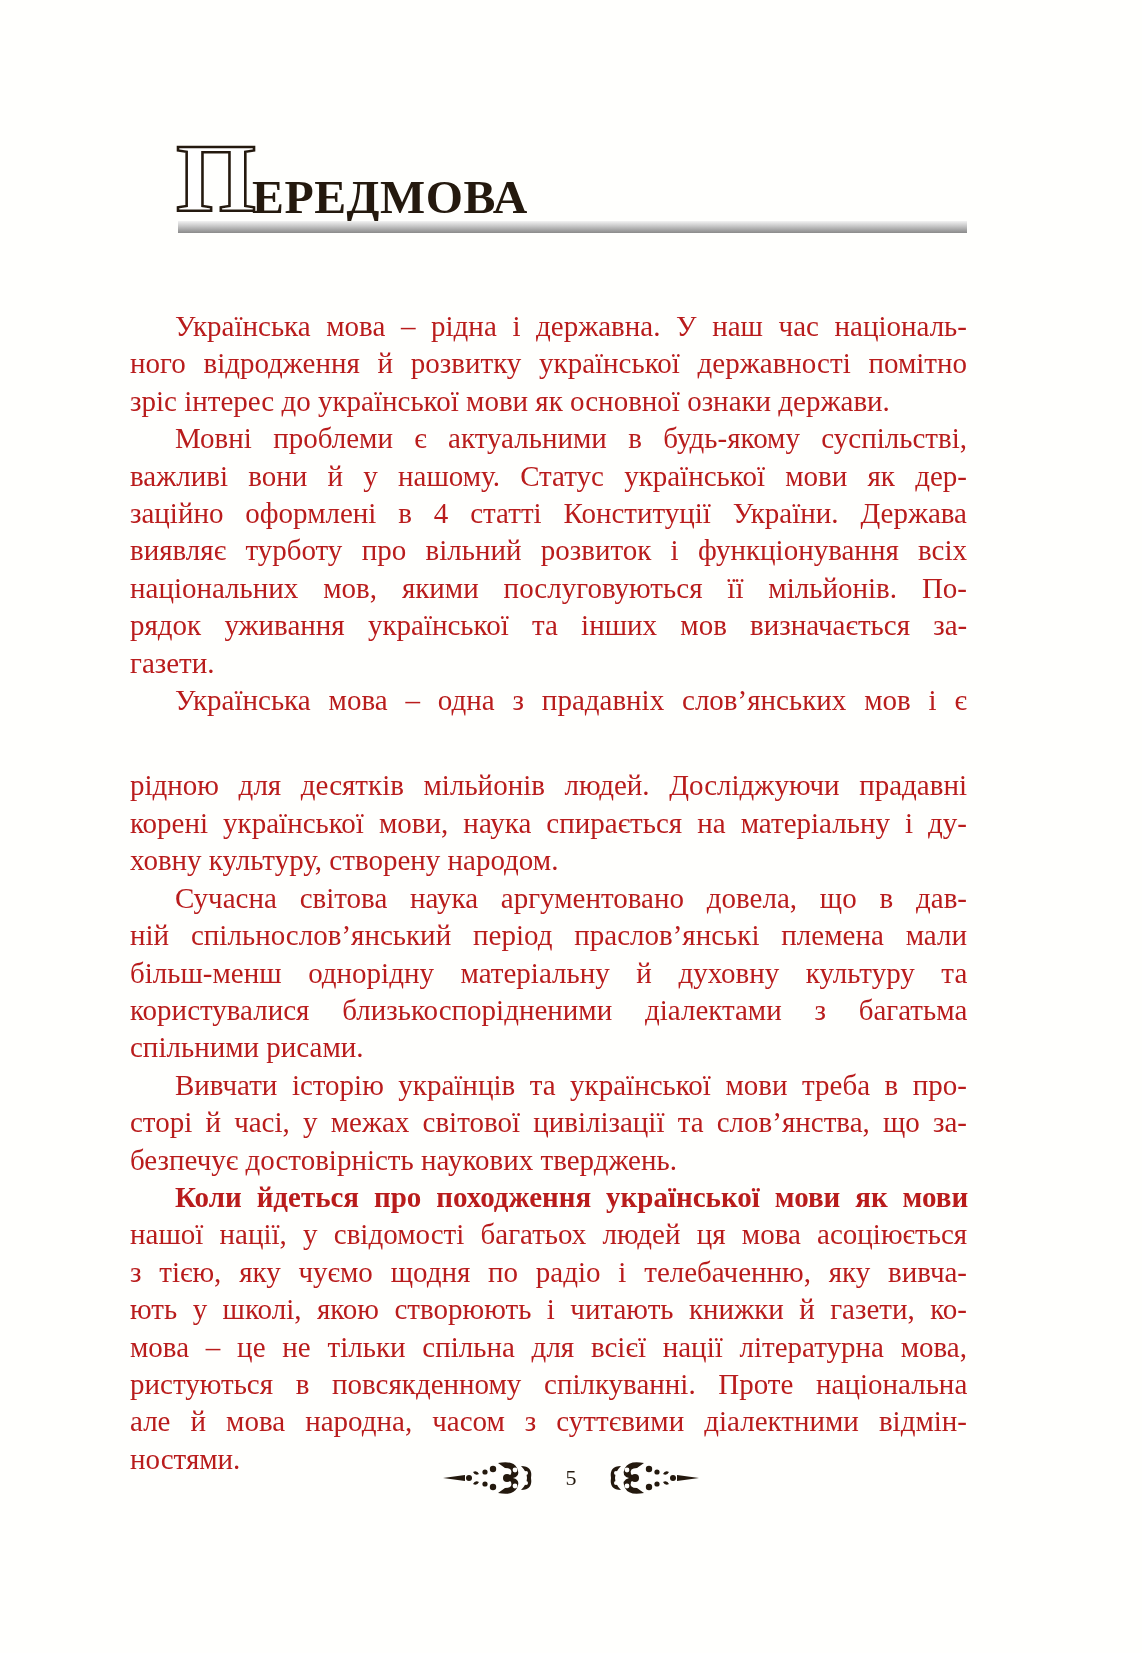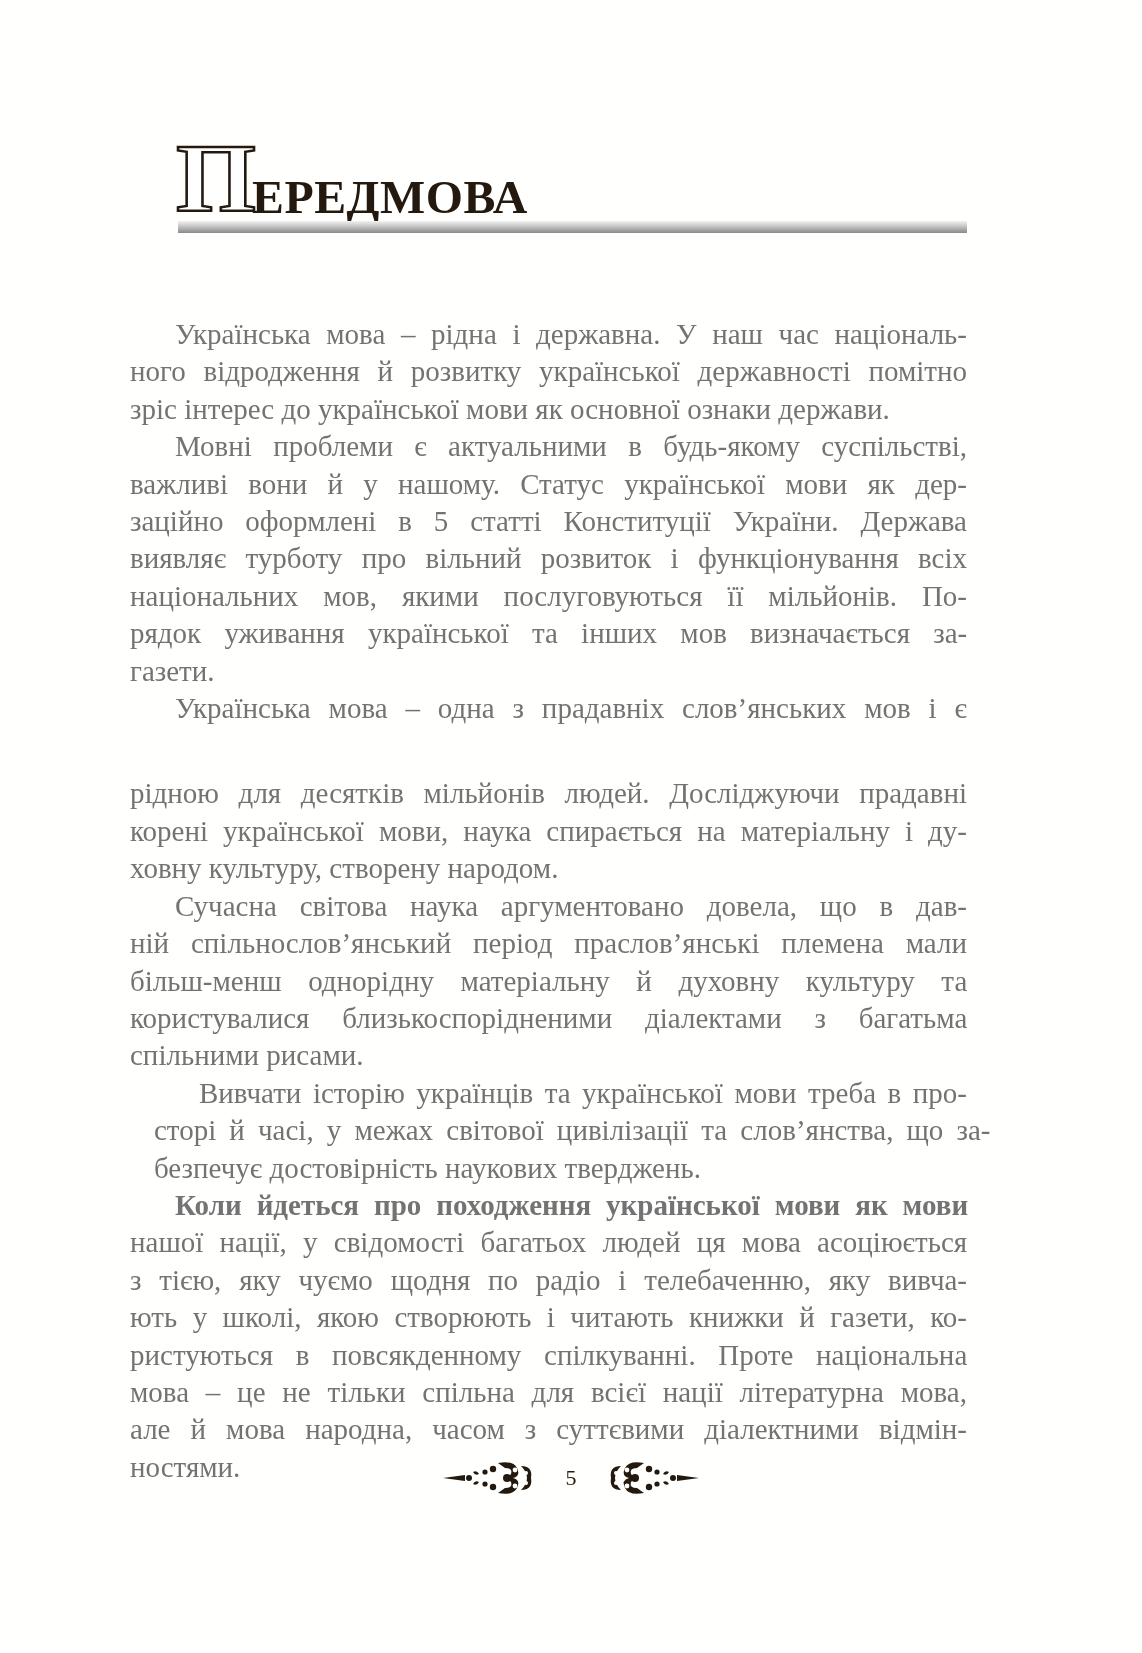--- a/index.html
+++ b/index.html
@@ -18,23 +18,23 @@
     font-family: "Liberation Serif", serif; font-weight: bold;
     font-size: 46px; line-height: 40px; color: #24190e;
     letter-spacing: 0.5px; display: inline-block;
     transform: scaleX(1.04); transform-origin: left bottom;
   }
   .rule {
     position: absolute; left: 178px; top: 221px; width: 789px; height: 12px;
     background: linear-gradient(to bottom, #f2f2f2 0%, #cfcfcf 35%, #a9a9a9 70%, #8a8a8a 100%);
   }
   .body-text {
-    position: absolute; left: 130px; top: 316px; width: 837px;
+    position: absolute; left: 130px; top: 308px; width: 837px;
     font-family: "Liberation Serif", serif; font-size: 29px; line-height: 37.4px;
-    color: #737373; text-align: justify; hyphens: manual;
+    color: #b91c1c; text-align: justify; hyphens: manual;
   }
   .body-text p { margin: 0; text-indent: 45px; }
   .line { display: block; text-align: justify; text-align-last: justify; white-space: nowrap; }
   .line.last { text-align-last: left; }
   .footer {
     position: absolute; top: 1458px; left: 0; width: 1142px; height: 40px;
     display: flex; justify-content: center; align-items: center; gap: 28px;
   }
   .ornament { width: 90px; height: 36px; display: block; }
   .page-number {
@@ -56,51 +56,51 @@
 
   <div class="body-text" id="body-text">
       <p style="text-indent: 0px;">
         <span class="line" style="padding-left: 45px; display: block; white-space: nowrap; word-spacing: 3.33333px;">Українська мова – рідна і державна. У наш час національ-</span>
         <span class="line" style="display: block; white-space: nowrap; word-spacing: 10.5px;">ного відродження й розвитку української державності помітно</span>
         <span class="line last">зріс інтерес до української мови як основної ознаки держави.</span>
       </p>
       <p style="text-indent: 0px;">
         <span class="line" style="padding-left: 45px; display: block; white-space: nowrap; word-spacing: 6.66667px; font-family: Liberation Serif, serif;">Мовні проблеми є актуальними в будь-якому суспільстві,</span>
         <span class="line" style="display: block; white-space: nowrap; word-spacing: 13px;">важливі вони й у нашому. Статус української мови як дер-</span>
-        <span class="line" style="display: block; white-space: nowrap; word-spacing: 12.5714px;">заційно оформлені в 5 статті Конституції України. Держава</span>
+        <span class="line" style="display: block; white-space: nowrap; word-spacing: 12.5714px;">заційно оформлені в 4 статті Конституції України. Держава</span>
         <span class="line" style="display: block; white-space: nowrap; word-spacing: 12px;">виявляє турботу про вільний розвиток і функціонування всіх</span>
         <span class="line" style="display: block; white-space: nowrap; word-spacing: 16.1667px;">національних мов, якими послуговуються її мільйонів. По-</span>
         <span class="line" style="display: block; white-space: nowrap; word-spacing: 16px;">рядок уживання української та інших мов визначається за-</span>
         <span class="line last">газети.</span>
       </p>
       <p style="text-indent: 0px;">
         <span class="line" style="padding-left: 45px; display: block; white-space: nowrap; word-spacing: 5.66667px;">Українська мова – одна з прадавніх слов’янських мов і є</span>
         <span class="line" style="display: block; white-space: nowrap; word-spacing: 12.3333px; margin-top: 48px;">рідною для десятків мільйонів людей. Досліджуючи прадавні</span>
         <span class="line" style="display: block; white-space: nowrap; word-spacing: 7.75px;">корені української мови, наука спирається на матеріальну і ду-</span>
         <span class="line last">ховну культуру, створену народом.</span>
       </p>
       <p style="text-indent: 0px;">
         <span class="line" style="padding-left: 45px; display: block; white-space: nowrap; word-spacing: 9.14286px;">Сучасна світова наука аргументовано довела, що в дав-</span>
         <span class="line" style="display: block; white-space: nowrap; word-spacing: 14.6px;">ній спільнослов’янський період праслов’янські племена мали</span>
         <span class="line" style="display: block; white-space: nowrap; word-spacing: 19.3333px;">більш-менш однорідну матеріальну й духовну культуру та</span>
         <span class="line" style="display: block; white-space: nowrap; word-spacing: 25.5px;">користувалися близькоспорідненими діалектами з багатьма</span>
         <span class="line last">спільними рисами.</span>
       </p>
-      <p style="text-indent: 0px; margin-left: 24px;">
+      <p style="text-indent: 0px;">
         <span class="line" style="padding-left: 45px; display: block; white-space: nowrap; word-spacing: 1.625px;">Вивчати історію українців та української мови треба в про-</span>
         <span class="line" style="display: block; white-space: nowrap; word-spacing: 5.9px;">сторі й часі, у межах світової цивілізації та слов’янства, що за-</span>
         <span class="line last">безпечує достовірність наукових тверджень.</span>
       </p>
       <p style="text-indent: 0px;">
         <span class="line" style="padding-left: 45px; display: block; white-space: nowrap; word-spacing: 7.71429px; font-weight: bold;">Коли йдеться про походження української мови як мови</span>
         <span class="line" style="display: block; white-space: nowrap; word-spacing: 9px;">нашої нації, у свідомості багатьох людей ця мова асоціюється</span>
         <span class="line" style="display: block; white-space: nowrap; word-spacing: 10.5px;">з тією, яку чуємо щодня по радіо і телебаченню, яку вивча-</span>
         <span class="line" style="display: block; white-space: nowrap; word-spacing: 8.2px;">ють у школі, якою створюють і читають книжки й газети, ко-</span>
+        <span class="line" style="display: block; white-space: nowrap; word-spacing: 9.5px;">мова – це не тільки спільна для всієї нації літературна мова,</span>
         <span class="line" style="display: block; white-space: nowrap; word-spacing: 15.4px;">ристуються в повсякденному спілкуванні. Проте національна</span>
-        <span class="line" style="display: block; white-space: nowrap; word-spacing: 9.5px;">мова – це не тільки спільна для всієї нації літературна мова,</span>
         <span class="line" style="display: block; white-space: nowrap; word-spacing: 12.75px;">але й мова народна, часом з суттєвими діалектними відмін-</span>
         <span class="line last">ностями.</span>
       </p>
     </div>
 
   <div class="footer">
     <svg class="ornament" viewBox="0 0 90 36">
       <path d="M0 18 L22 15 L22 21 Z" fill="#24190e"></path>
       <circle cx="26" cy="18" r="3" fill="#24190e"></circle>
       <path d="M30 12 q4 -2 6 2 q-4 2 -6 -2z M30 24 q4 2 6 -2 q-4 -2 -6 2z" fill="#24190e"></path>

